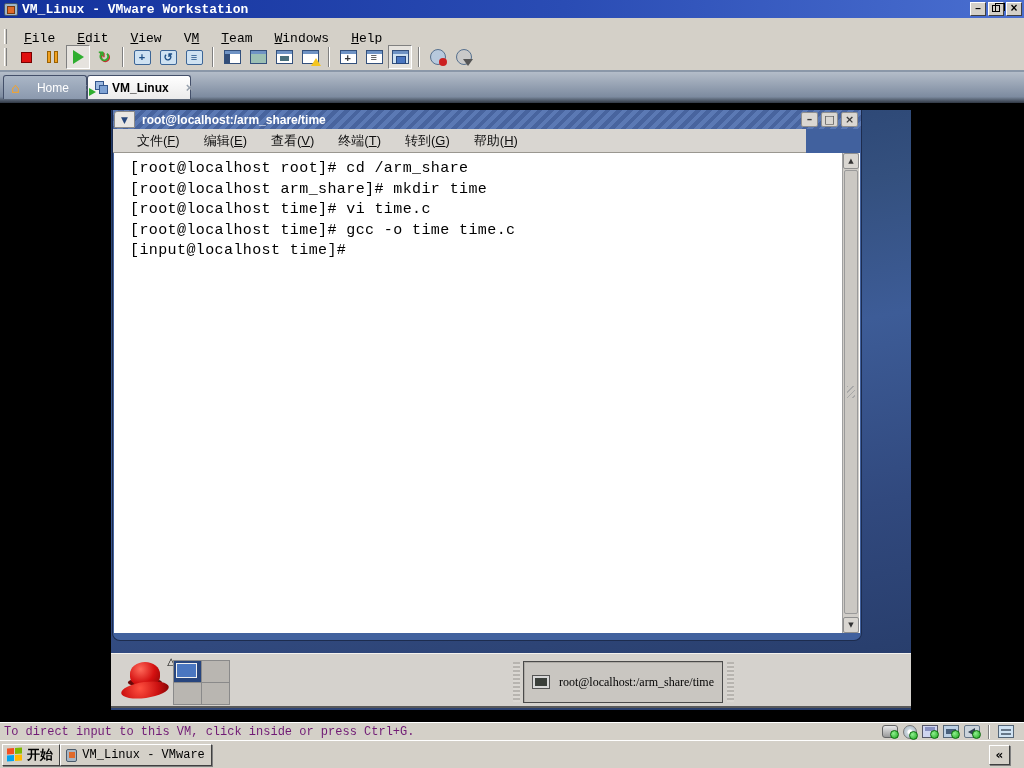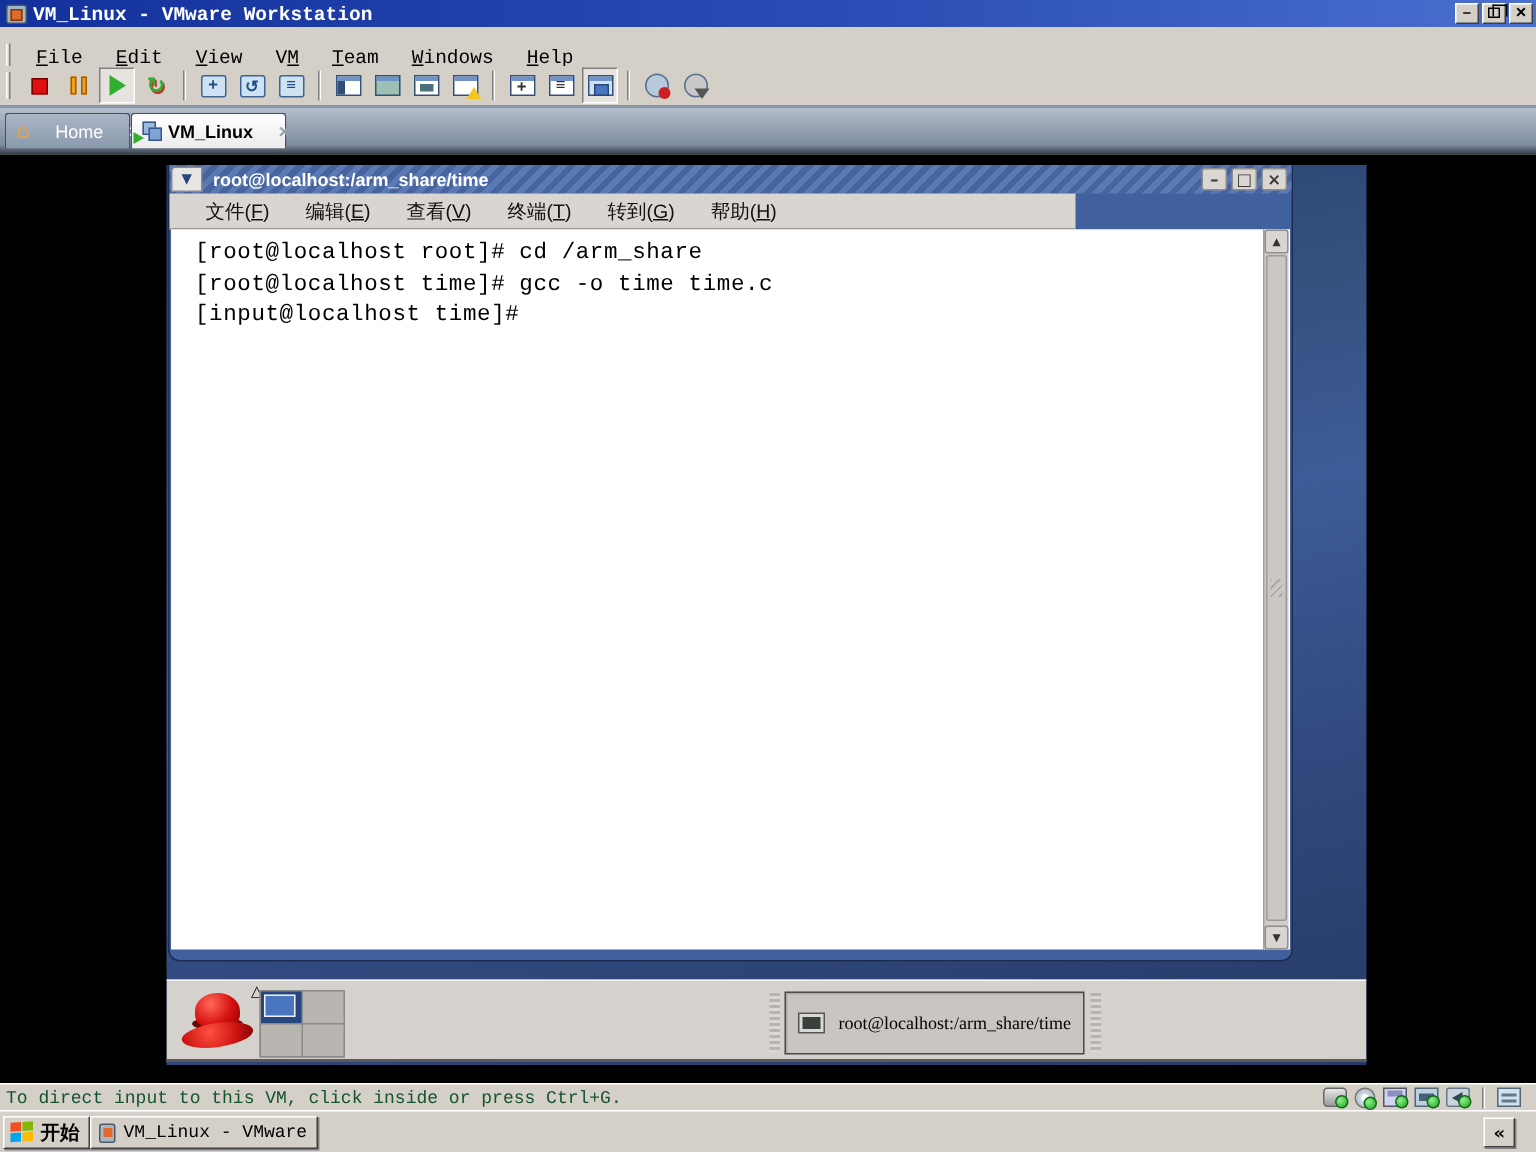--- a/index.html
+++ b/index.html
@@ -99,21 +99,21 @@
     background:repeating-linear-gradient(135deg,#5b79b4 0 4px,#48649e 4px 8px);
     display:flex; align-items:center; }
   .term-menu-btn { width:21px; height:17px; margin:1px 0 1px 1px; background:#e8e6e3;
     border:1px solid #8a8a8a; border-radius:3px 0 0 0; display:flex; align-items:center; justify-content:center;
     font:9px "DejaVu Sans",sans-serif; color:#27477c; }
   .term-title .ttxt { color:#fff; font:bold 12px "Liberation Sans",sans-serif; margin-left:7px; }
   .term-ctrls { margin-left:auto; display:flex; gap:3px; padding-right:3px; }
   .tbtn2 { width:17px; height:15px; background:#dad7d2; border:1px solid #8f8f8f; border-radius:2px;
     display:flex; align-items:center; justify-content:center;
     font:bold 11px "DejaVu Sans",sans-serif; color:#3a3a3a; line-height:11px; }
-  .term-menubar { left:0; top:19px; width:604px; height:24px; background:#d9d6d1;
+  .term-menubar { left:0; top:19px; width:693px; height:24px; background:#d9d6d1;
     border-bottom:1px solid #9a9790; display:flex; align-items:center; padding-left:12px; }
   .tmenu-item { font:13px "Liberation Sans","DejaVu Sans",sans-serif; color:#111; padding:3px 12px; }
   .tmenu-item .u { text-decoration:underline; }
   .term-body { left:0; top:43px; width:746px; height:480px; margin-left:1px; background:#fff;
     border-top:1px solid #fff; }
   .term-text { padding:5px 0 0 16px; }
   .tline { font:15px "Liberation Mono","DejaVu Sans Mono",monospace; color:#000;
     line-height:20.5px; letter-spacing:0.4px; white-space:pre; }
   .term-scroll { right:2px; top:43px; width:17px; height:480px; background:#d0cdc8; border-left:1px solid #a0a0a0; }
   .sbtn { left:0; width:16px; height:16px; background:#d9d6d1; border:1px solid #8f8f8f; border-radius:2px;
@@ -146,21 +146,21 @@
     background:repeating-linear-gradient(#b0ada8 0 2px,#dcd9d4 2px 4px); opacity:.8; }
   .winlist { left:412px; top:7px; width:200px; height:42px; background:#c9c6c1;
     border:1px solid #4a4a4a; box-shadow:inset 1px 1px 0 #aeaba6; display:flex; align-items:center; padding:0 8px; }
   .term-ico { width:18px; height:14px; background:#d8d8d8; border:1px solid #555; position:relative; margin-right:9px; }
   .term-ico::after{ content:""; position:absolute; left:2px; top:2px; right:2px; bottom:2px; background:#3a3f3a; }
   .winlist .wl-lbl { font:12px "Liberation Serif",serif; color:#000; white-space:nowrap; }
 
   
   .statusbar { left:0; top:722px; width:1024px; height:18px; background:#d4d0c8;
     border-top:1px solid #fff; display:flex; align-items:center; }
-  .status-msg { font:12px "Liberation Mono",monospace; color:#14532d; padding-left:4px; }
+  .status-msg { font:12px "Liberation Mono",monospace; color:#701a75; padding-left:4px; }
   .dev-icons { margin-left:auto; display:flex; align-items:center; gap:5px; padding-right:10px; }
   .dev { width:16px; height:13px; position:relative; }
   .dev::after{ content:""; position:absolute; right:-2px; bottom:-2px; width:7px; height:7px; border-radius:50%;
     background:radial-gradient(circle at 35% 35%, #8ef08e, #1da51d); border:1px solid #0c6b0c; }
   .dev.hdd { background:linear-gradient(#e8e8e8,#9a9a9a); border:1px solid #666; border-radius:3px; }
   .dev.cd  { border-radius:50%; background:radial-gradient(circle at 50% 50%, #fff 2px, #cfd8df 3px, #9fb0bd); border:1px solid #777; width:14px; height:14px; }
   .dev.fdd { background:#cfd4ef; border:1px solid #556; }
   .dev.fdd::before{ content:""; position:absolute; left:2px; top:1px; right:2px; height:4px; background:#8890c0; }
   .dev.net { background:#bcd0e4; border:1px solid #567; }
   .dev.net::before{ content:""; position:absolute; left:2px; top:3px; right:2px; height:5px; background:#49607c; }
@@ -322,20 +322,22 @@
           <div class="tmenu-item"><span>文件(</span><span class="u">F</span><span>)</span></div>
           <div class="tmenu-item"><span>编辑(</span><span class="u">E</span><span>)</span></div>
           <div class="tmenu-item"><span>查看(</span><span class="u">V</span><span>)</span></div>
           <div class="tmenu-item"><span>终端(</span><span class="u">T</span><span>)</span></div>
           <div class="tmenu-item"><span>转到(</span><span class="u">G</span><span>)</span></div>
           <div class="tmenu-item"><span>帮助(</span><span class="u">H</span><span>)</span></div>
         </div>
         <div class="abs term-body">
           <div class="term-text">
             <div class="tline">[root@localhost root]# cd /arm_share</div>
+            <div class="tline">[root@localhost arm_share]# mkdir time</div>
+            <div class="tline">[root@localhost time]# vi time.c</div>
             <div class="tline">[root@localhost time]# gcc -o time time.c</div>
             <div class="tline">[input@localhost time]#</div>
           </div>
         </div>
         <div class="abs term-scroll">
           <div class="abs sbtn sb-up">
               <span>▲</span>
             </div>
           <div class="sthumb"></div>
           <div class="abs sbtn sb-dn">

